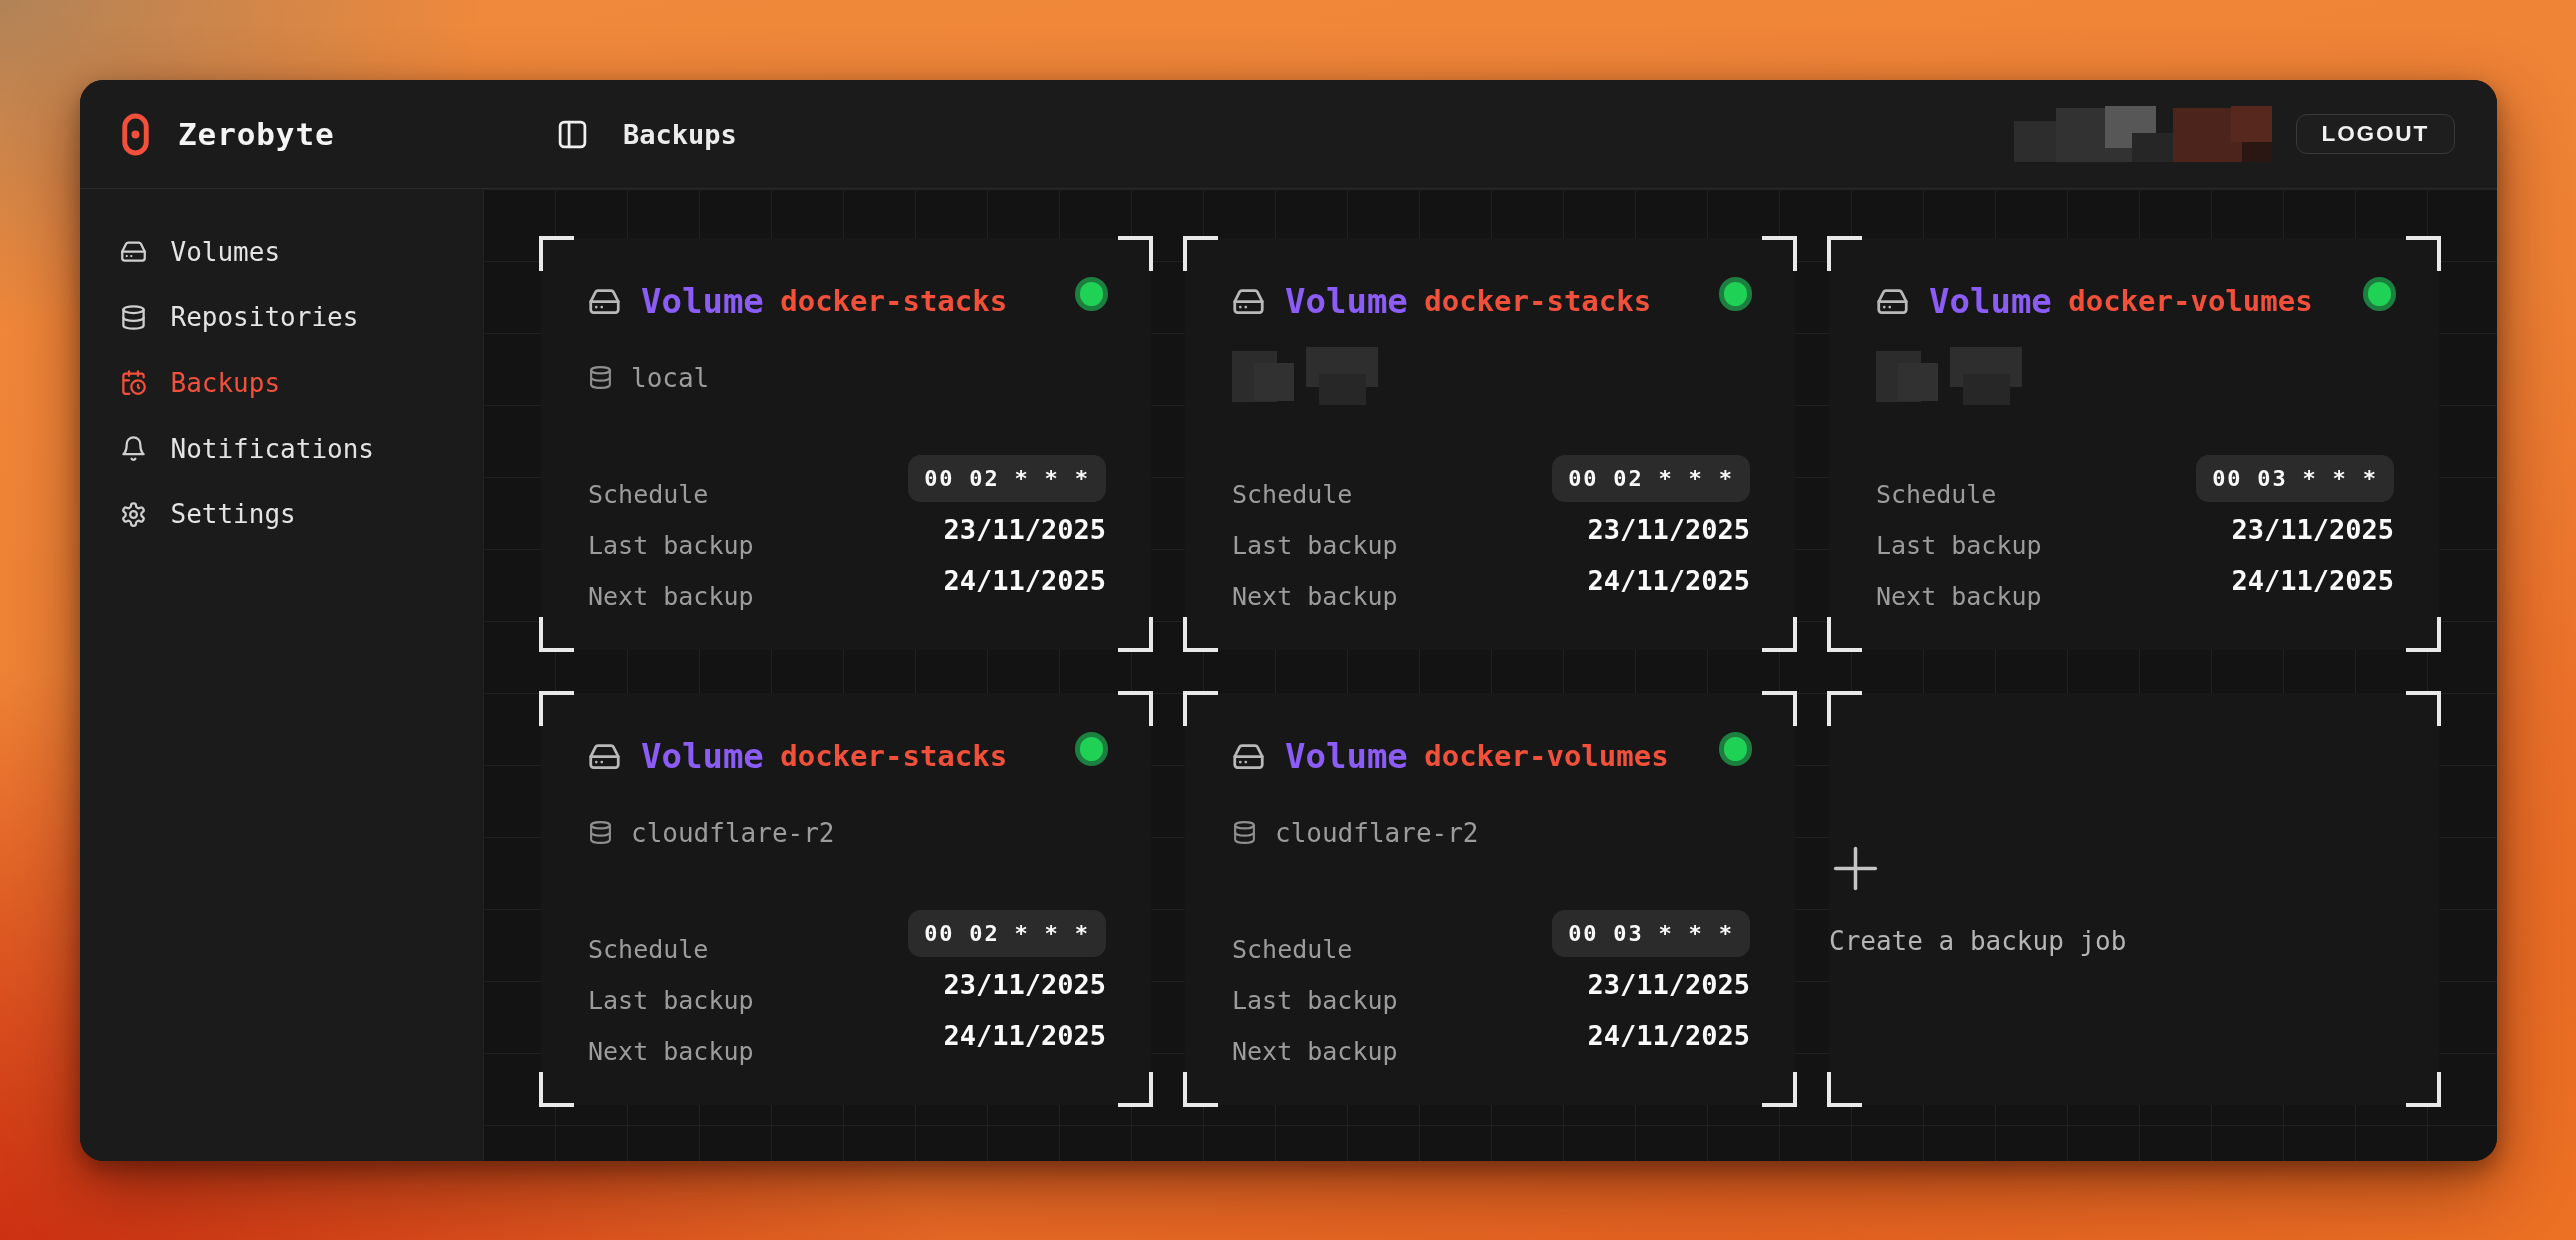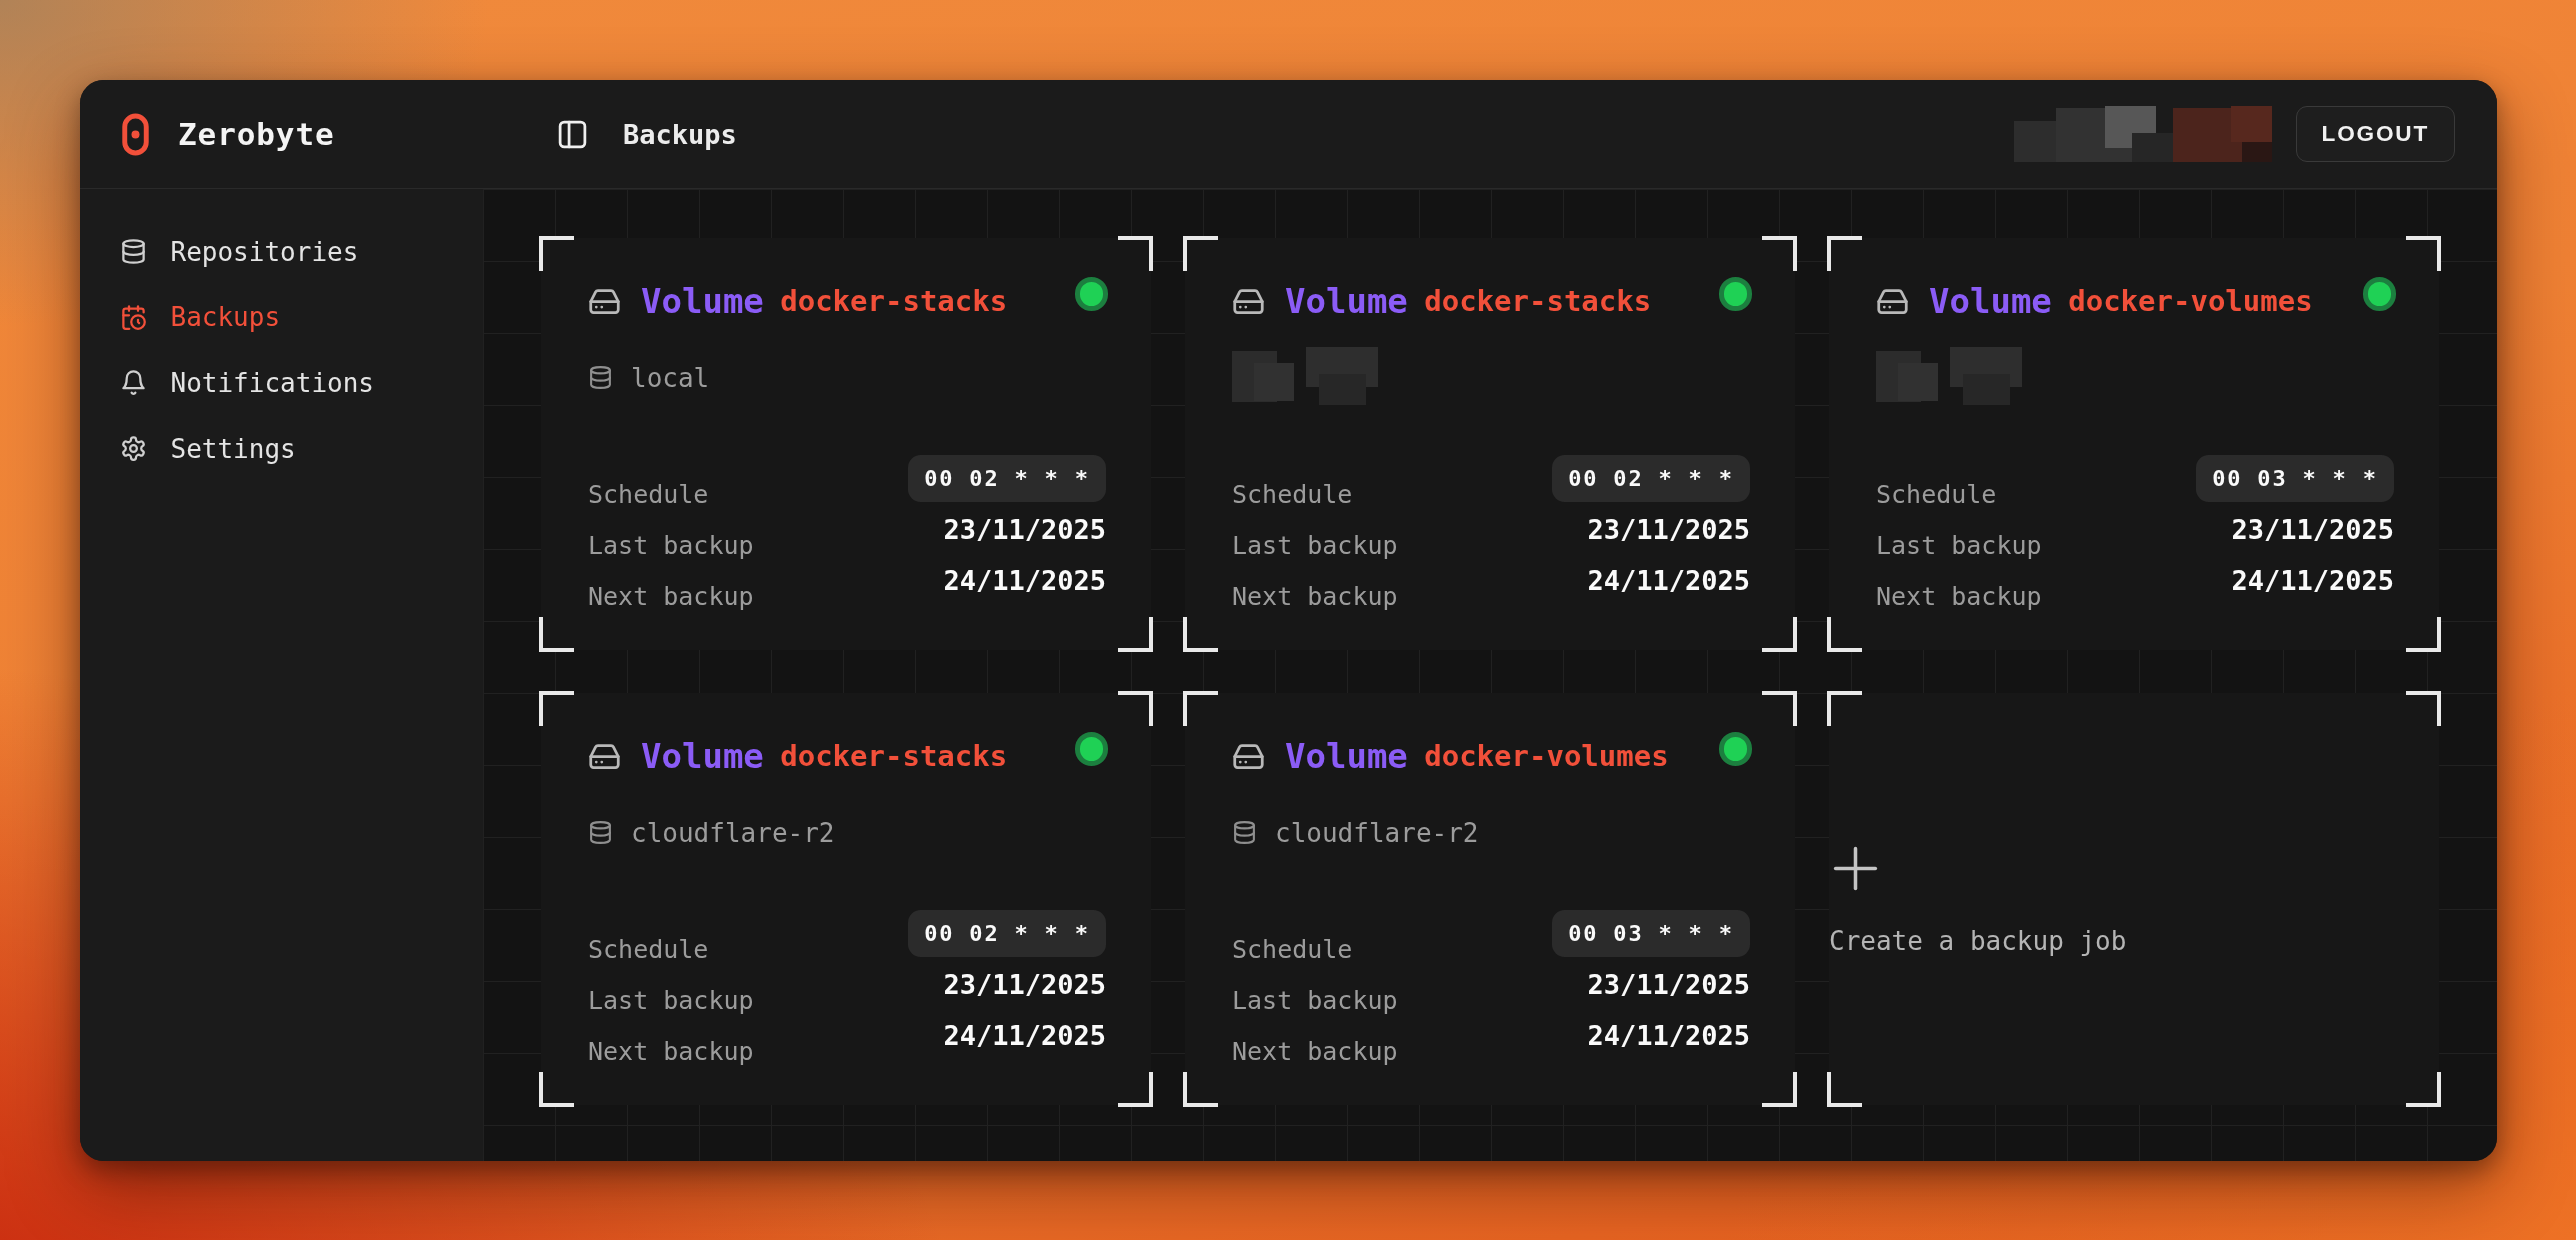--- a/index.html
+++ b/index.html
@@ -14,21 +14,21 @@
   .window{position:absolute;left:80px;top:80px;width:2417px;height:1081px;
     background:#1b1b1b;border-radius:23.5px;overflow:hidden;
     box-shadow:0 27px 72px rgba(50,8,0,.45), 0 9px 25px rgba(0,0,0,.35);}
   
   .topbar{position:absolute;left:0;top:0;right:0;height:108px;border-bottom:0.9px solid #2a2a2a;background:#1b1b1b;}
   .brand{position:absolute;left:40px;top:0;height:108px;display:flex;align-items:center;gap:27px;}
   .brand-name{font-size:31px;font-weight:bold;color:#f4f4f4;letter-spacing:0.9px;}
   .page-head{position:absolute;left:476px;top:0;height:108px;display:flex;align-items:center;gap:34px;}
   .page-title{font-size:27px;font-weight:600;color:#ececec;}
   .top-right{position:absolute;right:42px;top:0;height:108px;display:flex;align-items:center;gap:16.3px;}
-  .btn{display:flex;align-items:center;gap:14.5px;height:56px;padding:0 25px;border:0.9px solid #3a3a3a;
+  .btn{display:flex;align-items:center;gap:14.5px;height:40px;padding:0 25px;border:0.9px solid #3a3a3a;
     border-radius:11px;background:#1e1e1e;color:#f1f1f1;font-size:22.6px;font-weight:bold;letter-spacing:1.8px;cursor:pointer;}
   
   .mosaic{position:relative;overflow:hidden;}
   .mosaic i{position:absolute;display:block;}
   .user-mosaic{width:258px;height:56px;margin-right:7.2px;}
   .user-mosaic .a{left:0;top:14.5px;width:91px;height:42px;background:#2d2d2d;}
   .user-mosaic .b{left:42px;top:1.8px;width:98px;height:54px;background:#323232;}
   .user-mosaic .c{left:91px;top:0;width:51px;height:42px;background:#575757;}
   .user-mosaic .d{left:118px;top:27px;width:69px;height:29px;background:#262626;}
   .user-mosaic .e{left:159px;top:1.8px;width:71px;height:54px;background:#4c241c;}
@@ -120,20 +120,31 @@
         <span>LOGOUT</span>
       </button>
     </div>
   </div>
 
   <div class="sidebar">
     <ul class="nav">
       <li>
         <span class="ic">
           <svg width="27" height="27" viewBox="0 0 24 24" fill="none" stroke="currentColor" stroke-width="2" stroke-linecap="round" stroke-linejoin="round">
+            <line x1="22" x2="2" y1="12" y2="12"></line>
+            <path d="M5.45 5.11 2 12v6a2 2 0 0 0 2 2h16a2 2 0 0 0 2-2v-6l-3.45-6.89A2 2 0 0 0 16.76 4H7.24a2 2 0 0 0-1.79 1.11z"></path>
+            <line x1="6" x2="6.01" y1="16" y2="16"></line>
+              <line x1="10" x2="10.01" y1="16" y2="16"></line>
+          </svg>
+        </span>
+        <span>Volumes</span>
+      </li>
+      <li>
+        <span class="ic">
+          <svg width="27" height="27" viewBox="0 0 24 24" fill="none" stroke="currentColor" stroke-width="2" stroke-linecap="round" stroke-linejoin="round">
             <ellipse cx="12" cy="5" rx="9" ry="3"></ellipse>
               <path d="M3 5v14a9 3 0 0 0 18 0V5"></path>
               <path d="M3 12a9 3 0 0 0 18 0"></path>
           </svg>
         </span>
         <span>Repositories</span>
       </li>
       <li class="active">
         <span class="ic">
           <svg width="27" height="27" viewBox="0 0 24 24" fill="none" stroke="currentColor" stroke-width="2" stroke-linecap="round" stroke-linejoin="round">

